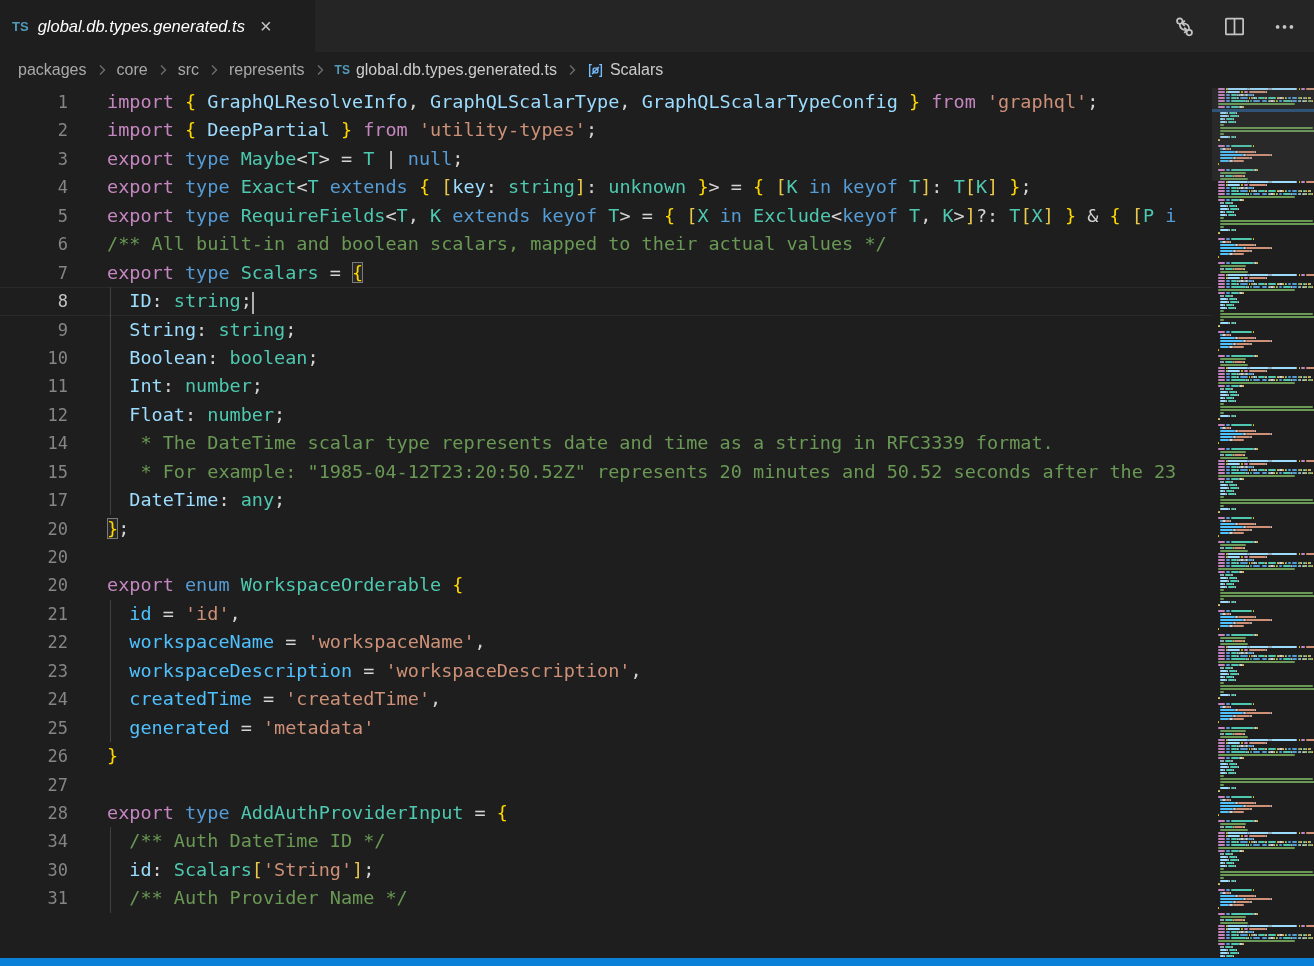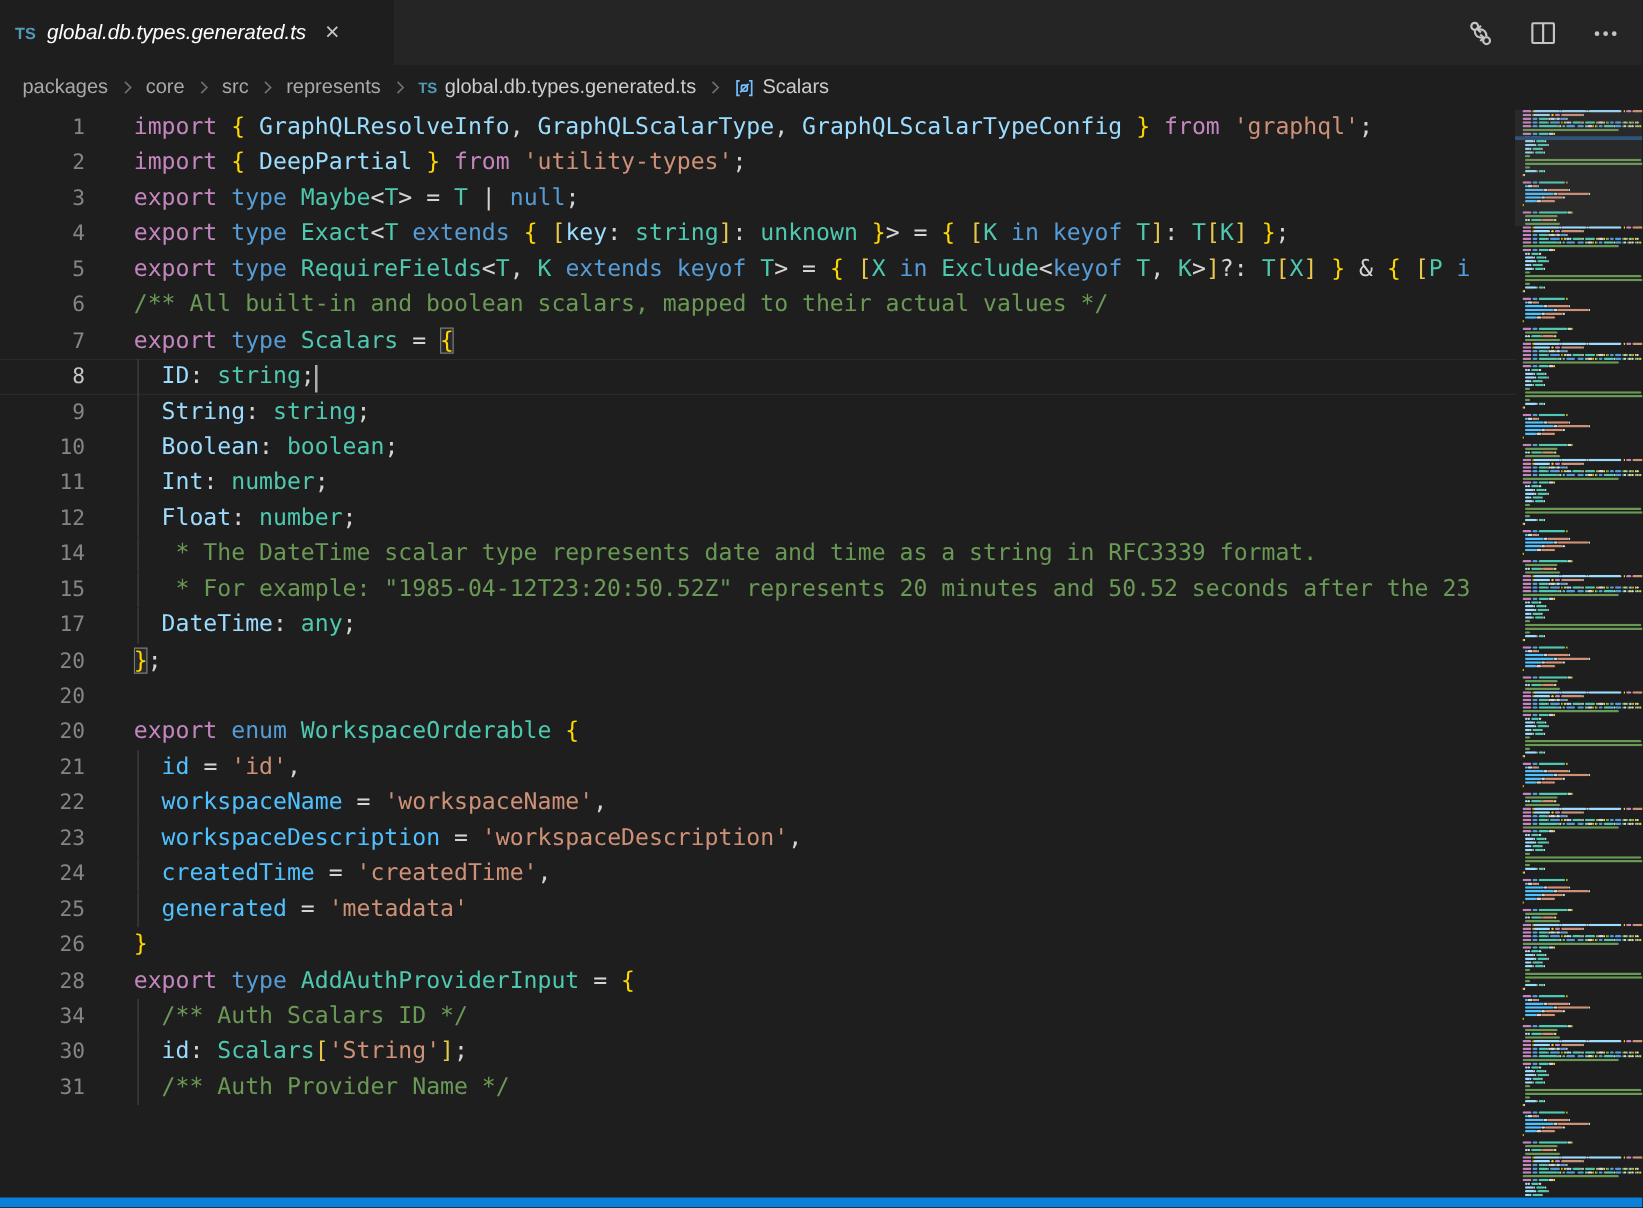--- a/index.html
+++ b/index.html
@@ -162,22 +162,23 @@
       <div class="line"><span class="lnum">17</span><span class="lcode"><span class="guide"></span><span class="tok" style="color: rgb(212, 212, 212);">  </span><span class="tok" style="color: rgb(156, 220, 254);">DateTime</span><span class="tok" style="color: rgb(212, 212, 212);">:</span><span class="tok" style="color: rgb(212, 212, 212);"> </span><span class="tok" style="color: rgb(78, 201, 176);">any</span><span class="tok" style="color: rgb(212, 212, 212);">;</span></span></div>
       <div class="line"><span class="lnum">20</span><span class="lcode"><span class="tok box" style="color: rgb(255, 215, 0);">}</span><span class="tok" style="color: rgb(212, 212, 212);">;</span></span></div>
       <div class="line"><span class="lnum">20</span><span class="lcode"></span></div>
       <div class="line"><span class="lnum">20</span><span class="lcode"><span class="tok" style="color: rgb(197, 134, 192);">export</span><span class="tok" style="color: rgb(212, 212, 212);"> </span><span class="tok" style="color: rgb(86, 156, 214);">enum</span><span class="tok" style="color: rgb(212, 212, 212);"> </span><span class="tok" style="color: rgb(78, 201, 176);">WorkspaceOrderable</span><span class="tok" style="color: rgb(212, 212, 212);"> </span><span class="tok" style="color: rgb(255, 215, 0);">{</span></span></div>
       <div class="line"><span class="lnum">21</span><span class="lcode"><span class="guide"></span><span class="tok" style="color: rgb(212, 212, 212);">  </span><span class="tok" style="color: rgb(79, 193, 255);">id</span><span class="tok" style="color: rgb(212, 212, 212);"> = </span><span class="tok" style="color: rgb(206, 145, 120);">'id'</span><span class="tok" style="color: rgb(212, 212, 212);">,</span></span></div>
       <div class="line"><span class="lnum">22</span><span class="lcode"><span class="guide"></span><span class="tok" style="color: rgb(212, 212, 212);">  </span><span class="tok" style="color: rgb(79, 193, 255);">workspaceName</span><span class="tok" style="color: rgb(212, 212, 212);"> = </span><span class="tok" style="color: rgb(206, 145, 120);">'workspaceName'</span><span class="tok" style="color: rgb(212, 212, 212);">,</span></span></div>
       <div class="line"><span class="lnum">23</span><span class="lcode"><span class="guide"></span><span class="tok" style="color: rgb(212, 212, 212);">  </span><span class="tok" style="color: rgb(79, 193, 255);">workspaceDescription</span><span class="tok" style="color: rgb(212, 212, 212);"> = </span><span class="tok" style="color: rgb(206, 145, 120);">'workspaceDescription'</span><span class="tok" style="color: rgb(212, 212, 212);">,</span></span></div>
       <div class="line"><span class="lnum">24</span><span class="lcode"><span class="guide"></span><span class="tok" style="color: rgb(212, 212, 212);">  </span><span class="tok" style="color: rgb(79, 193, 255);">createdTime</span><span class="tok" style="color: rgb(212, 212, 212);"> = </span><span class="tok" style="color: rgb(206, 145, 120);">'createdTime'</span><span class="tok" style="color: rgb(212, 212, 212);">,</span></span></div>
       <div class="line"><span class="lnum">25</span><span class="lcode"><span class="guide"></span><span class="tok" style="color: rgb(212, 212, 212);">  </span><span class="tok" style="color: rgb(79, 193, 255);">generated</span><span class="tok" style="color: rgb(212, 212, 212);"> = </span><span class="tok" style="color: rgb(206, 145, 120);">'metadata'</span></span></div>
       <div class="line"><span class="lnum">26</span><span class="lcode"><span class="tok" style="color: rgb(255, 215, 0);">}</span></span></div>
+      <div class="line"><span class="lnum">27</span><span class="lcode"></span></div>
       <div class="line"><span class="lnum">28</span><span class="lcode"><span class="tok" style="color: rgb(197, 134, 192);">export</span><span class="tok" style="color: rgb(212, 212, 212);"> </span><span class="tok" style="color: rgb(86, 156, 214);">type</span><span class="tok" style="color: rgb(212, 212, 212);"> </span><span class="tok" style="color: rgb(78, 201, 176);">AddAuthProviderInput</span><span class="tok" style="color: rgb(212, 212, 212);"> = </span><span class="tok" style="color: rgb(255, 215, 0);">{</span></span></div>
-      <div class="line"><span class="lnum">34</span><span class="lcode"><span class="guide"></span><span class="tok" style="color: rgb(212, 212, 212);">  </span><span class="tok" style="color: rgb(106, 153, 85);">/** Auth Scalars ID */</span></span></div>
+      <div class="line"><span class="lnum">34</span><span class="lcode"><span class="guide"></span><span class="tok" style="color: rgb(212, 212, 212);">  </span><span class="tok" style="color: rgb(106, 153, 85);">/** Auth DateTime ID */</span></span></div>
       <div class="line"><span class="lnum">30</span><span class="lcode"><span class="guide"></span><span class="tok" style="color: rgb(212, 212, 212);">  </span><span class="tok" style="color: rgb(156, 220, 254);">id</span><span class="tok" style="color: rgb(212, 212, 212);">:</span><span class="tok" style="color: rgb(212, 212, 212);"> </span><span class="tok" style="color: rgb(78, 201, 176);">Scalars</span><span class="tok" style="color: rgb(232, 200, 74);">[</span><span class="tok" style="color: rgb(206, 145, 120);">'String'</span><span class="tok" style="color: rgb(232, 200, 74);">]</span><span class="tok" style="color: rgb(212, 212, 212);">;</span></span></div>
       <div class="line"><span class="lnum">31</span><span class="lcode"><span class="guide"></span><span class="tok" style="color: rgb(212, 212, 212);">  </span><span class="tok" style="color: rgb(106, 153, 85);">/** Auth Provider Name */</span></span></div>
     </div>
 
   <div class="minimap" id="minimap">
       <div class="mm-row"><span class="mm-tok" style="width: 6.72px; background: rgb(197, 134, 192);"></span><span class="mm-tok" style="width: 1.12px; background: transparent;"></span><span class="mm-tok" style="width: 1.12px; background: rgb(255, 215, 0);"></span><span class="mm-tok" style="width: 21.28px; background: rgb(156, 220, 254);"></span><span class="mm-tok" style="width: 1.12px; background: rgb(212, 212, 212);"></span><span class="mm-tok" style="width: 20.16px; background: rgb(156, 220, 254);"></span><span class="mm-tok" style="width: 1.12px; background: rgb(212, 212, 212);"></span><span class="mm-tok" style="width: 26.88px; background: rgb(156, 220, 254);"></span><span class="mm-tok" style="width: 1.12px; background: transparent;"></span><span class="mm-tok" style="width: 1.12px; background: rgb(255, 215, 0);"></span><span class="mm-tok" style="width: 1.12px; background: transparent;"></span><span class="mm-tok" style="width: 4.48px; background: rgb(197, 134, 192);"></span><span class="mm-tok" style="width: 1.12px; background: transparent;"></span><span class="mm-tok" style="width: 10.08px; background: rgb(206, 145, 120);"></span></div>
       <div class="mm-row"><span class="mm-tok" style="width: 6.72px; background: rgb(197, 134, 192);"></span><span class="mm-tok" style="width: 1.12px; background: transparent;"></span><span class="mm-tok" style="width: 1.12px; background: rgb(255, 215, 0);"></span><span class="mm-tok" style="width: 13.44px; background: rgb(156, 220, 254);"></span><span class="mm-tok" style="width: 1.12px; background: transparent;"></span><span class="mm-tok" style="width: 1.12px; background: rgb(255, 215, 0);"></span><span class="mm-tok" style="width: 1.12px; background: transparent;"></span><span class="mm-tok" style="width: 4.48px; background: rgb(197, 134, 192);"></span><span class="mm-tok" style="width: 1.12px; background: transparent;"></span><span class="mm-tok" style="width: 16.8px; background: rgb(206, 145, 120);"></span><span class="mm-tok" style="width: 1.12px; background: rgb(212, 212, 212);"></span></div>
       <div class="mm-row"><span class="mm-tok" style="width: 6.72px; background: rgb(197, 134, 192);"></span><span class="mm-tok" style="width: 1.12px; background: transparent;"></span><span class="mm-tok" style="width: 4.48px; background: rgb(86, 156, 214);"></span><span class="mm-tok" style="width: 1.12px; background: transparent;"></span><span class="mm-tok" style="width: 5.6px; background: rgb(78, 201, 176);"></span><span class="mm-tok" style="width: 1.12px; background: rgb(212, 212, 212);"></span><span class="mm-tok" style="width: 1.12px; background: rgb(78, 201, 176);"></span><span class="mm-tok" style="width: 1.12px; background: rgb(212, 212, 212);"></span><span class="mm-tok" style="width: 3.36px; background: rgb(212, 212, 212);"></span><span class="mm-tok" style="width: 1.12px; background: rgb(78, 201, 176);"></span><span class="mm-tok" style="width: 3.36px; background: rgb(212, 212, 212);"></span><span class="mm-tok" style="width: 4.48px; background: rgb(86, 156, 214);"></span><span class="mm-tok" style="width: 1.12px; background: rgb(212, 212, 212);"></span></div>
       <div class="mm-row"><span class="mm-tok" style="width: 6.72px; background: rgb(197, 134, 192);"></span><span class="mm-tok" style="width: 1.12px; background: transparent;"></span><span class="mm-tok" style="width: 4.48px; background: rgb(86, 156, 214);"></span><span class="mm-tok" style="width: 1.12px; background: transparent;"></span><span class="mm-tok" style="width: 5.6px; background: rgb(78, 201, 176);"></span><span class="mm-tok" style="width: 1.12px; background: rgb(212, 212, 212);"></span><span class="mm-tok" style="width: 1.12px; background: rgb(78, 201, 176);"></span><span class="mm-tok" style="width: 1.12px; background: transparent;"></span><span class="mm-tok" style="width: 7.84px; background: rgb(86, 156, 214);"></span><span class="mm-tok" style="width: 1.12px; background: transparent;"></span><span class="mm-tok" style="width: 1.12px; background: rgb(255, 215, 0);"></span><span class="mm-tok" style="width: 1.12px; background: transparent;"></span><span class="mm-tok" style="width: 1.12px; background: rgb(232, 200, 74);"></span><span class="mm-tok" style="width: 3.36px; background: rgb(156, 220, 254);"></span><span class="mm-tok" style="width: 1.12px; background: rgb(212, 212, 212);"></span><span class="mm-tok" style="width: 1.12px; background: transparent;"></span><span class="mm-tok" style="width: 6.72px; background: rgb(78, 201, 176);"></span><span class="mm-tok" style="width: 1.12px; background: rgb(232, 200, 74);"></span><span class="mm-tok" style="width: 1.12px; background: rgb(212, 212, 212);"></span><span class="mm-tok" style="width: 1.12px; background: transparent;"></span><span class="mm-tok" style="width: 7.84px; background: rgb(78, 201, 176);"></span><span class="mm-tok" style="width: 1.12px; background: transparent;"></span><span class="mm-tok" style="width: 1.12px; background: rgb(255, 215, 0);"></span><span class="mm-tok" style="width: 1.12px; background: rgb(212, 212, 212);"></span><span class="mm-tok" style="width: 3.36px; background: rgb(212, 212, 212);"></span><span class="mm-tok" style="width: 1.12px; background: rgb(255, 215, 0);"></span><span class="mm-tok" style="width: 1.12px; background: transparent;"></span><span class="mm-tok" style="width: 1.12px; background: rgb(232, 200, 74);"></span><span class="mm-tok" style="width: 1.12px; background: rgb(78, 201, 176);"></span><span class="mm-tok" style="width: 1.12px; background: transparent;"></span><span class="mm-tok" style="width: 2.24px; background: rgb(86, 156, 214);"></span><span class="mm-tok" style="width: 1.12px; background: transparent;"></span><span class="mm-tok" style="width: 5.6px; background: rgb(86, 156, 214);"></span><span class="mm-tok" style="width: 1.12px; background: transparent;"></span><span class="mm-tok" style="width: 1.12px; background: rgb(78, 201, 176);"></span><span class="mm-tok" style="width: 1.12px; background: rgb(232, 200, 74);"></span><span class="mm-tok" style="width: 1.12px; background: rgb(212, 212, 212);"></span><span class="mm-tok" style="width: 1.12px; background: transparent;"></span><span class="mm-tok" style="width: 1.12px; background: rgb(78, 201, 176);"></span><span class="mm-tok" style="width: 1.12px; background: rgb(232, 200, 74);"></span><span class="mm-tok" style="width: 1.12px; background: rgb(78, 201, 176);"></span><span class="mm-tok" style="width: 1.12px; background: rgb(232, 200, 74);"></span><span class="mm-tok" style="width: 1.12px; background: transparent;"></span><span class="mm-tok" style="width: 1.12px; background: rgb(255, 215, 0);"></span><span class="mm-tok" style="width: 1.12px; background: rgb(212, 212, 212);"></span></div>
       <div class="mm-row"><span class="mm-tok" style="width: 6.72px; background: rgb(197, 134, 192);"></span><span class="mm-tok" style="width: 1.12px; background: transparent;"></span><span class="mm-tok" style="width: 4.48px; background: rgb(86, 156, 214);"></span><span class="mm-tok" style="width: 1.12px; background: transparent;"></span><span class="mm-tok" style="width: 14.56px; background: rgb(78, 201, 176);"></span><span class="mm-tok" style="width: 1.12px; background: rgb(212, 212, 212);"></span><span class="mm-tok" style="width: 1.12px; background: rgb(78, 201, 176);"></span><span class="mm-tok" style="width: 1.12px; background: rgb(212, 212, 212);"></span><span class="mm-tok" style="width: 1.12px; background: transparent;"></span><span class="mm-tok" style="width: 1.12px; background: rgb(78, 201, 176);"></span><span class="mm-tok" style="width: 1.12px; background: transparent;"></span><span class="mm-tok" style="width: 7.84px; background: rgb(86, 156, 214);"></span><span class="mm-tok" style="width: 1.12px; background: transparent;"></span><span class="mm-tok" style="width: 5.6px; background: rgb(86, 156, 214);"></span><span class="mm-tok" style="width: 1.12px; background: transparent;"></span><span class="mm-tok" style="width: 1.12px; background: rgb(78, 201, 176);"></span><span class="mm-tok" style="width: 1.12px; background: rgb(212, 212, 212);"></span><span class="mm-tok" style="width: 3.36px; background: rgb(212, 212, 212);"></span><span class="mm-tok" style="width: 1.12px; background: rgb(255, 215, 0);"></span><span class="mm-tok" style="width: 1.12px; background: transparent;"></span><span class="mm-tok" style="width: 1.12px; background: rgb(232, 200, 74);"></span><span class="mm-tok" style="width: 1.12px; background: rgb(78, 201, 176);"></span><span class="mm-tok" style="width: 1.12px; background: transparent;"></span><span class="mm-tok" style="width: 2.24px; background: rgb(86, 156, 214);"></span><span class="mm-tok" style="width: 1.12px; background: transparent;"></span><span class="mm-tok" style="width: 7.84px; background: rgb(78, 201, 176);"></span><span class="mm-tok" style="width: 1.12px; background: rgb(212, 212, 212);"></span><span class="mm-tok" style="width: 5.6px; background: rgb(86, 156, 214);"></span><span class="mm-tok" style="width: 1.12px; background: transparent;"></span><span class="mm-tok" style="width: 1.12px; background: rgb(78, 201, 176);"></span><span class="mm-tok" style="width: 1.12px; background: rgb(212, 212, 212);"></span><span class="mm-tok" style="width: 1.12px; background: transparent;"></span><span class="mm-tok" style="width: 1.12px; background: rgb(78, 201, 176);"></span><span class="mm-tok" style="width: 1.12px; background: rgb(212, 212, 212);"></span><span class="mm-tok" style="width: 1.12px; background: rgb(232, 200, 74);"></span><span class="mm-tok" style="width: 2.24px; background: rgb(212, 212, 212);"></span><span class="mm-tok" style="width: 1.12px; background: transparent;"></span><span class="mm-tok" style="width: 1.12px; background: rgb(78, 201, 176);"></span><span class="mm-tok" style="width: 1.12px; background: rgb(232, 200, 74);"></span><span class="mm-tok" style="width: 1.12px; background: rgb(78, 201, 176);"></span><span class="mm-tok" style="width: 1.12px; background: rgb(232, 200, 74);"></span><span class="mm-tok" style="width: 1.12px; background: transparent;"></span><span class="mm-tok" style="width: 1.12px; background: rgb(255, 215, 0);"></span></div>

